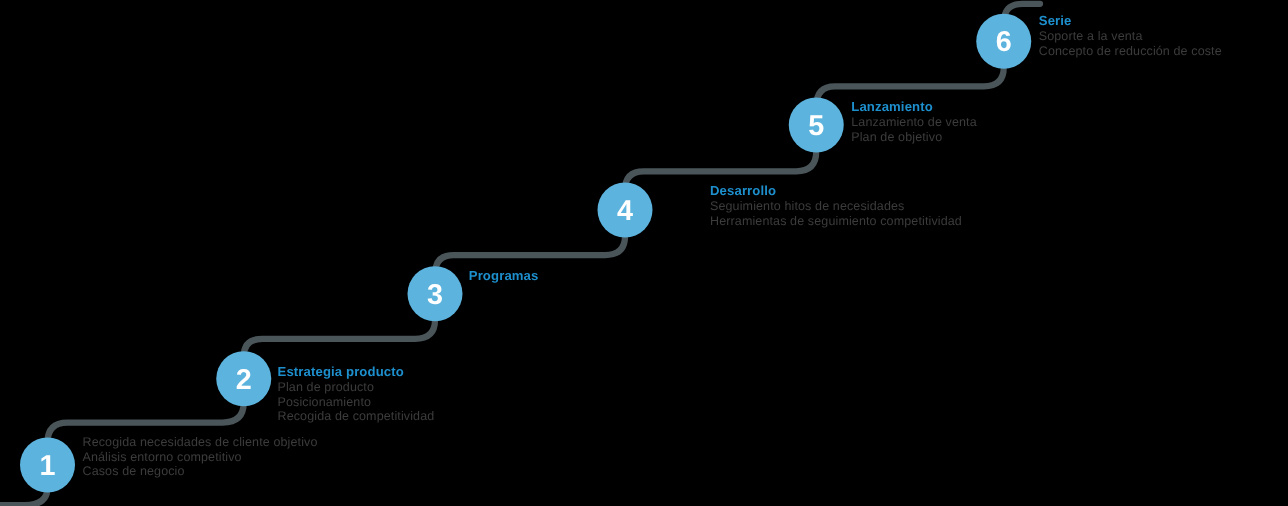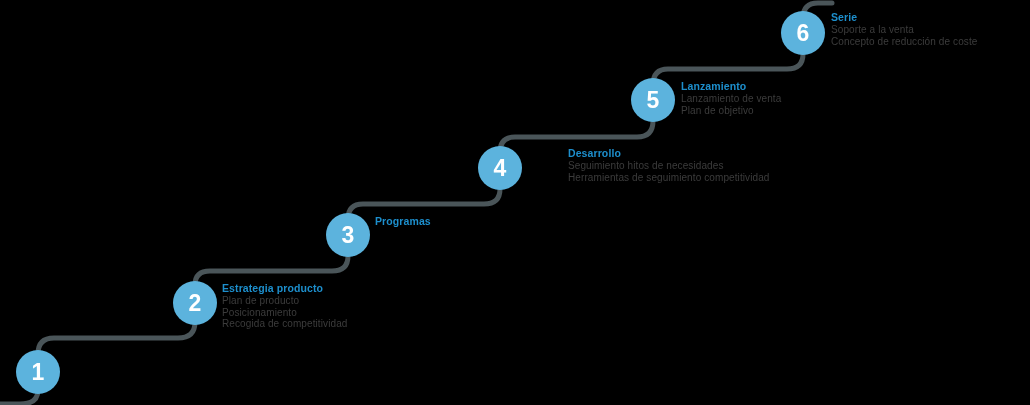--- a/index.html
+++ b/index.html
@@ -99,28 +99,33 @@
              L 803,18
              Q 803,3 818,3
              L 832,3" fill="none" stroke="#4a5559" stroke-width="5" stroke-linecap="round" stroke-linejoin="round"></path>
   </svg>
 
   <div class="step">
     <div class="step-circle" style="left:16px; top:350px;">
       <span>1</span>
     </div>
     <div class="step-text" style="left:66px; top:349px;">
+      <ul class="step-bullets">
+        <li>Recogida necesidades de cliente objetivo</li>
+        <li>Análisis entorno competitivo</li>
+        <li>Casos de negocio</li>
+      </ul>
     </div>
   </div>
 
   <div class="step">
     <div class="step-circle" style="left:173px; top:281px;">
       <span>2</span>
     </div>
-    <div class="step-text" style="left:222px; top:282px;">
+    <div class="step-text" style="left:222px; top:292px;">
       <div class="step-title">Estrategia producto</div>
       <ul class="step-bullets">
         <li>Plan de producto</li>
         <li>Posicionamiento</li>
         <li>Recogida de competitividad</li>
       </ul>
     </div>
   </div>
 
   <div class="step">

